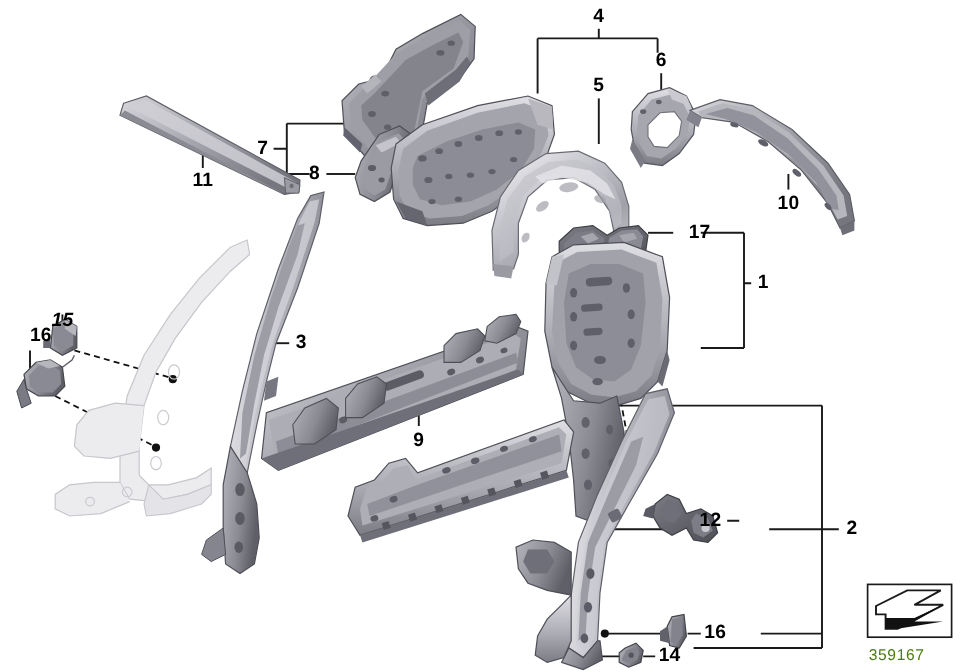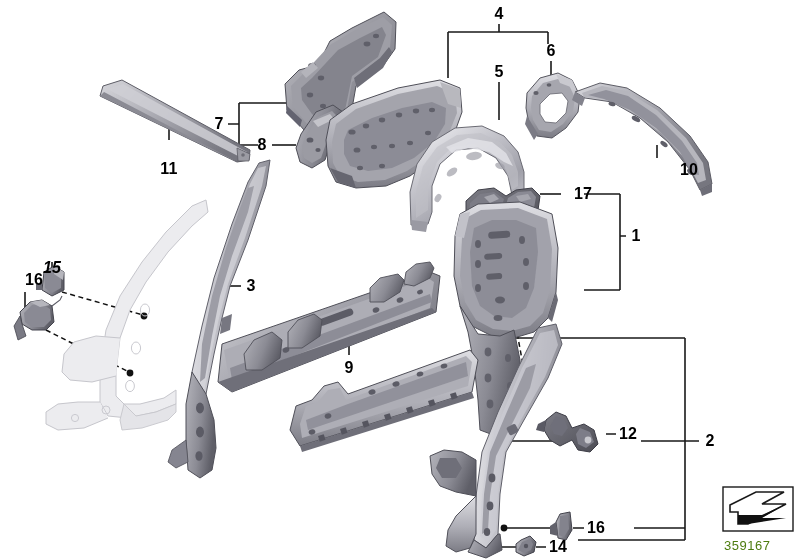--- a/index.html
+++ b/index.html
@@ -414,23 +414,23 @@
 
   <div class="callout-label" style="left:636px; top:236px;">1</div>
   <div class="callout-label" style="left:710px; top:441px;">2</div>
   <div class="callout-label" style="left:251px; top:286px;">3</div>
   <div class="callout-label" style="left:499px; top:14px;">4</div>
   <div class="callout-label" style="left:499px; top:72px;">5</div>
   <div class="callout-label" style="left:551px; top:51px;">6</div>
   <div class="callout-label" style="left:219px; top:124px;">7</div>
   <div class="callout-label" style="left:262px; top:145px;">8</div>
   <div class="callout-label" style="left:349px; top:368px;">9</div>
-  <div class="callout-label" style="left:657px; top:170px;margin-left:32px;">10</div>
-  <div class="callout-label" style="left:169px; top:169px;text-align:right;">11</div>
-  <div class="callout-label" style="left:628px; top:434px;">12</div>
+  <div class="callout-label" style="left:657px; top:170px;">10</div>
+  <div class="callout-label" style="left:169px; top:151px;text-align:right;">11</div>
+  <div class="callout-label" style="left:592px; top:434px;">12</div>
   <div class="callout-label" style="left:596px; top:528px;">16</div>
   <div class="callout-label" style="left:558px; top:547px;text-align:right;">14</div>
   <div class="callout-label" style="left:52px;  top:268px;font-style:italic;">15</div>
   <div class="callout-label" style="left:34px;  top:280px;">16</div>
   <div class="callout-label" style="left:572px; top:194px;margin-left:11px;">17</div>
 
   <div id="diagram-id-number">359167</div>
 
 </div>
 

